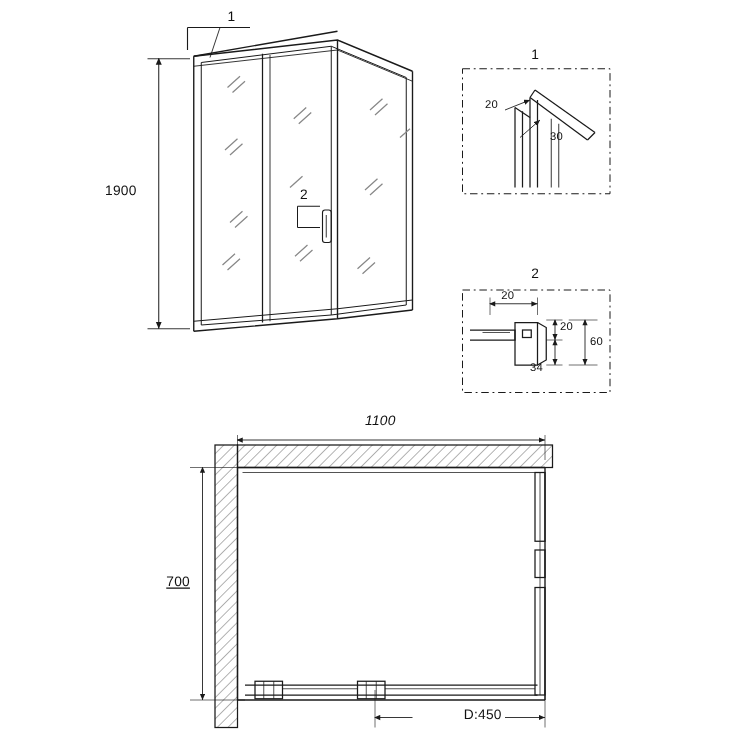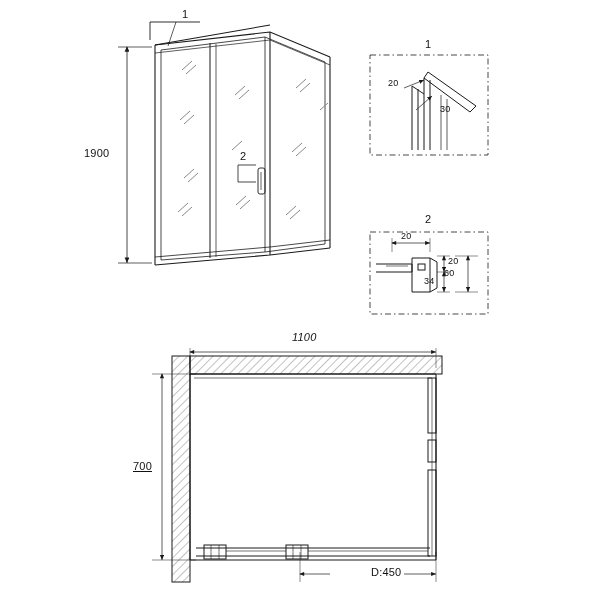--- a/index.html
+++ b/index.html
@@ -213,20 +213,20 @@
   <div class="lbl tag" style="left:240px; top:150px;">2</div>
   <div class="lbl" style="left:84px; top:147px;">1900</div>
 
   <div class="lbl tag" style="left:425px; top:38px;">1</div>
   <div class="lbl small" style="left:388px; top:78px;">20</div>
   <div class="lbl small" style="left:410px; top:104px;margin-left:30px;">30</div>
 
   <div class="lbl tag" style="left:425px; top:213px;">2</div>
   <div class="lbl small" style="left:401px; top:231px;">20</div>
   <div class="lbl small" style="left:448px; top:256px;">20</div>
-  <div class="lbl small" style="left:424px; top:276px;">34</div>
-  <div class="lbl small" style="left:444px; top:268px;">60</div>
+  <div class="lbl small" style="left:424px; top:289px;">34</div>
+  <div class="lbl small" style="left:472px; top:268px;">60</div>
 
   <div class="lbl" style="left:292px; top:331px;font-style:italic;">1100</div>
   <div class="lbl" style="left:133px; top:460px;text-decoration:underline;">700</div>
   <div class="lbl" style="left:339px; top:566px;margin-left:32px;">D:450</div>
 
 </div>
 
 </body></html>

